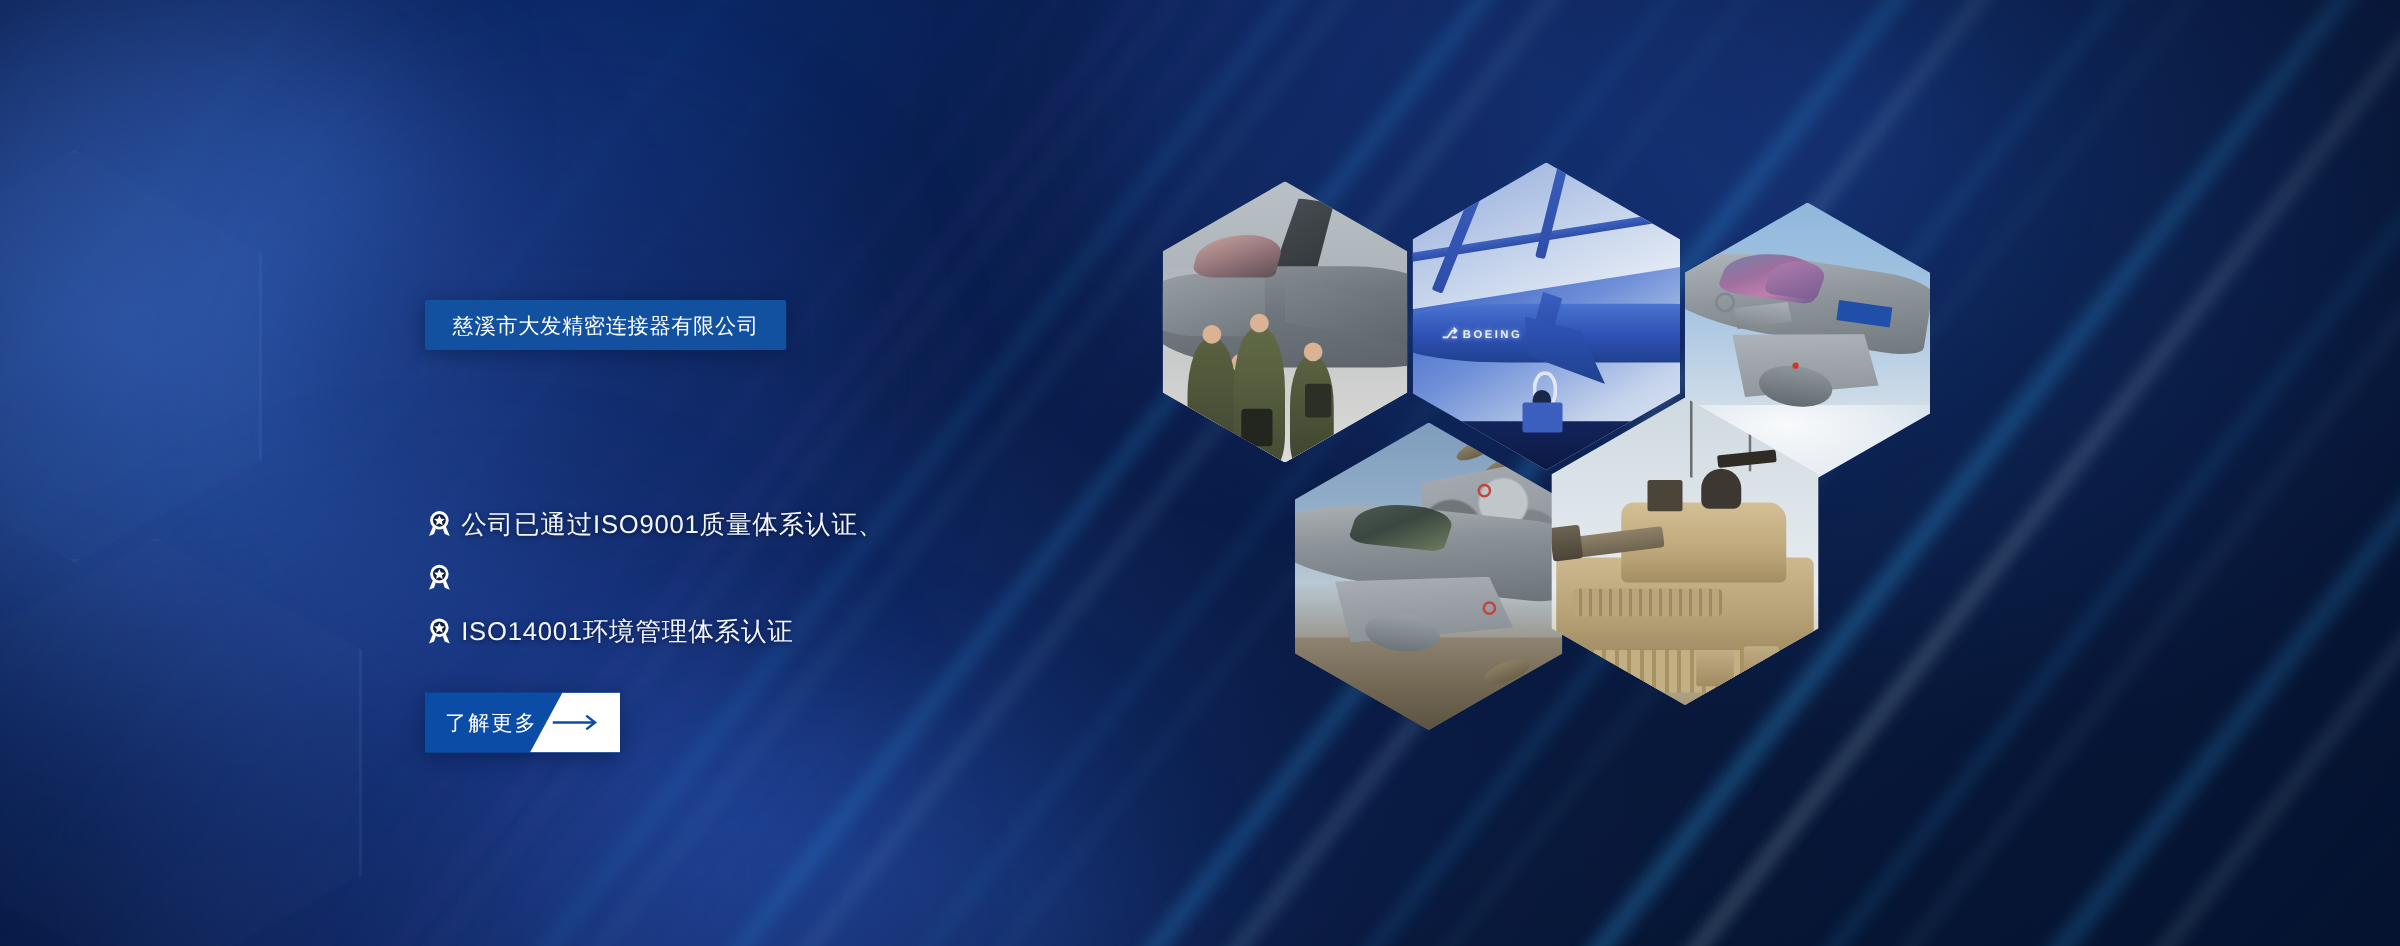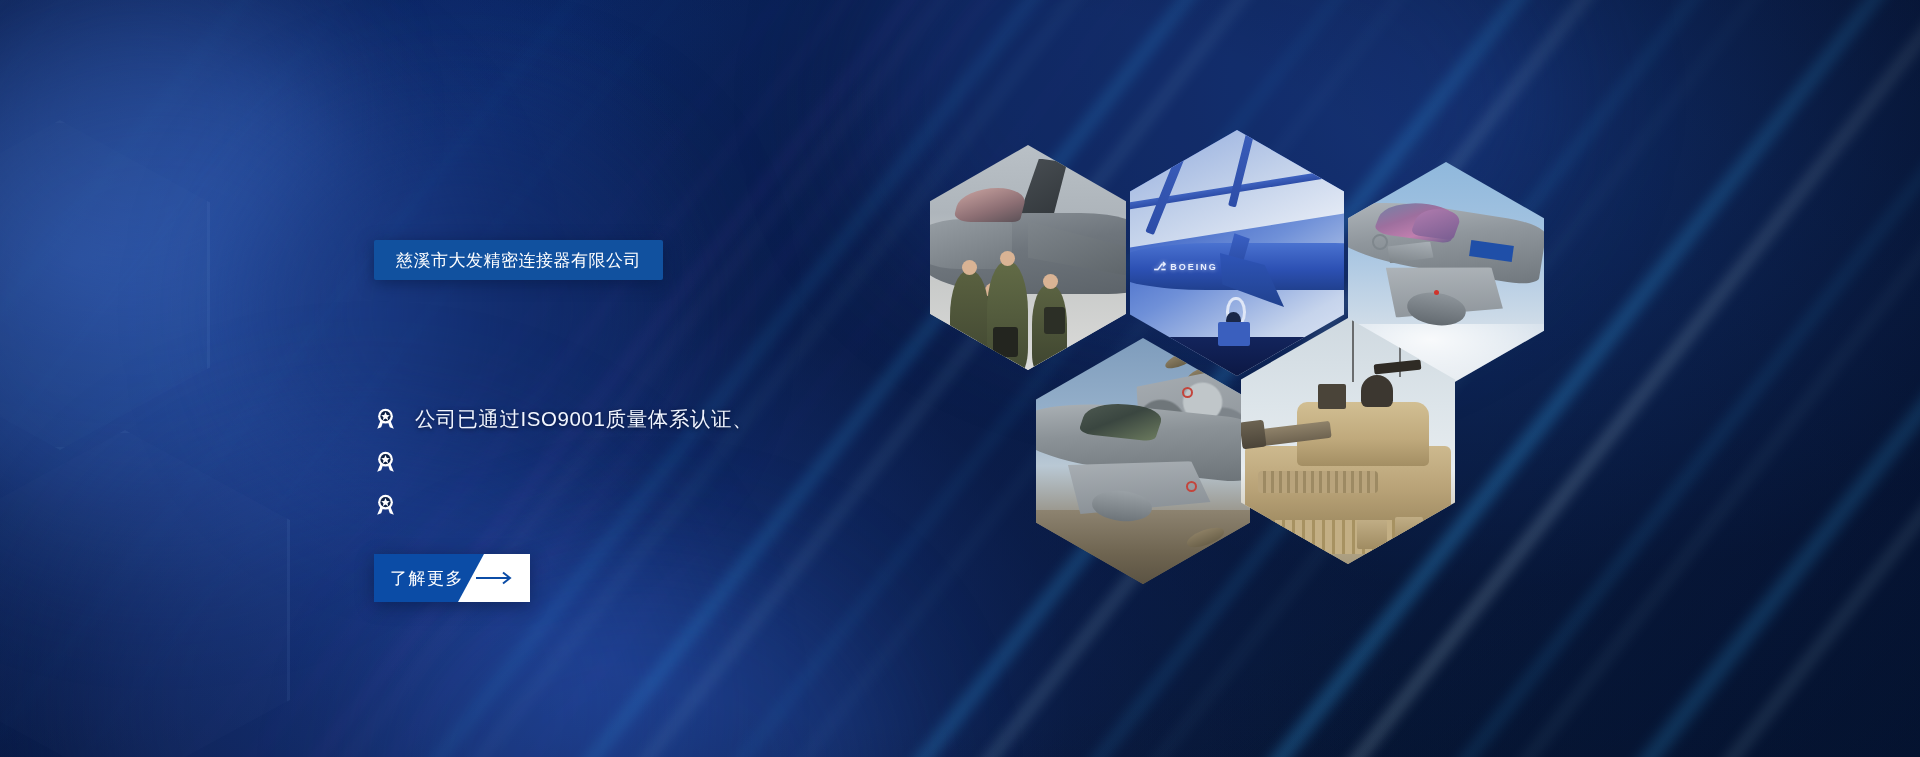--- a/index.html
+++ b/index.html
@@ -39,41 +39,41 @@
 
   
   .ghost {
     position:absolute; border:3px solid rgba(120,165,235,0.10);
     clip-path:polygon(50% 0%,100% 25%,100% 75%,50% 100%,0% 75%,0% 25%);
   }
   .g1 { left:-90px; top:120px; width:300px; height:330px; background:rgba(120,165,235,0.035); }
   .g2 { left:-40px; top:430px; width:330px; height:360px; background:rgba(120,165,235,0.03); }
 
   
-  #content { position:absolute; left:340px; top:0; width:720px; height:587px;margin-left:34px; }
+  #content { position:absolute; left:340px; top:0; width:720px; height:587px; }
 
   #name-badge {
     position:absolute; left:0; top:240px; height:40px;
     display:inline-flex; align-items:center; padding:0 22px;
     background:#11519f; color:#fff;
     font-size:17px; letter-spacing:0.5px; line-height:1;
     border-radius:2px;
     box-shadow:0 3px 16px rgba(4,20,60,0.5);
   }
 
   #headline {
     position:absolute; left:-2px; top:300px;
     font-size:63px; font-weight:bold; color:#ffffff;
     letter-spacing:2px; line-height:1.15; white-space:nowrap;
     text-shadow:4px 5px 9px rgba(2,10,34,0.85), 0 0 2px rgba(255,255,255,0.25);
   }
 
   #features { position:absolute; left:2px; top:404px; }
   .feat {
-    display:flex; align-items:center; gap:20px;
+    display:flex; align-items:center; gap:8px;
     height:30px; margin-bottom:13px;
   }
   .feat-icon { width:19px; height:22px; flex:0 0 19px; display:block; }
   .feat-text {
     font-size:20.5px; color:#f2f6ff; letter-spacing:0.6px; white-space:nowrap;
     text-shadow:0 1px 4px rgba(2,10,34,0.75);
   }
 
   #cta {
     position:absolute; left:0; top:554px; width:156px; height:48px;
@@ -507,20 +507,21 @@
       </li>
 
       <li class="feat">
         <svg class="feat-icon" viewBox="0 0 19 22">
           <path d="M4.6 12.6 L1.2 20.8 L5.2 19.2 L6.6 15.2 Z" fill="#ffffff"></path>
           <path d="M14.4 12.6 L17.8 20.8 L13.8 19.2 L12.4 15.2 Z" fill="#ffffff"></path>
           <circle cx="9.5" cy="8.2" r="7.4" fill="#ffffff"></circle>
           <circle cx="9.5" cy="8.2" r="5.1" fill="#0c1f42"></circle>
           <path d="M9.5 4.1 L10.8 6.9 L13.8 7.2 L11.5 9.2 L12.2 12.2 L9.5 10.6 L6.8 12.2 L7.5 9.2 L5.2 7.2 L8.2 6.9 Z" fill="#ffffff"></path>
         </svg>
+        <span class="feat-text">ISO14001环境管理体系认证</span>
       </li>
 
     </ul>
 
     <a id="cta" href="#">
       <span class="cta-blue"></span>
       <span class="cta-white"></span>
       <span class="cta-label">了解更多</span>
       <span class="cta-arrow">
         <svg width="40" height="14" viewBox="0 0 40 14">

